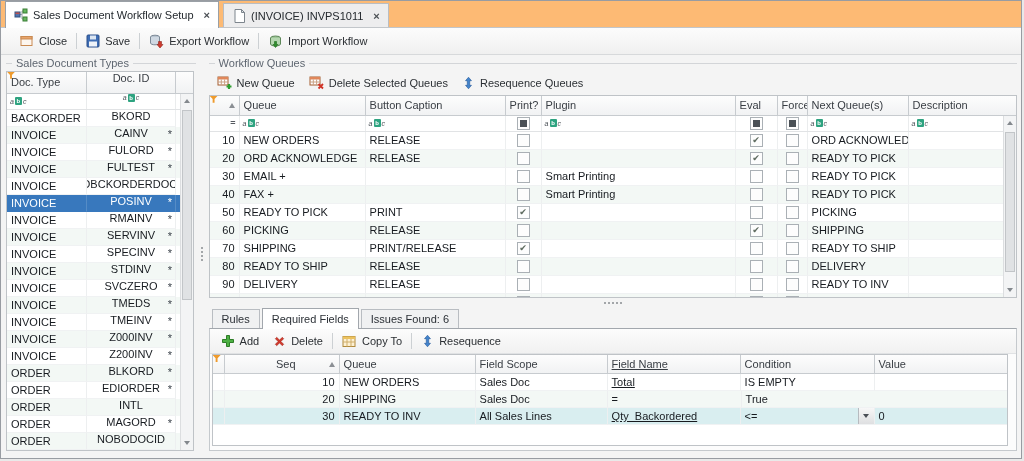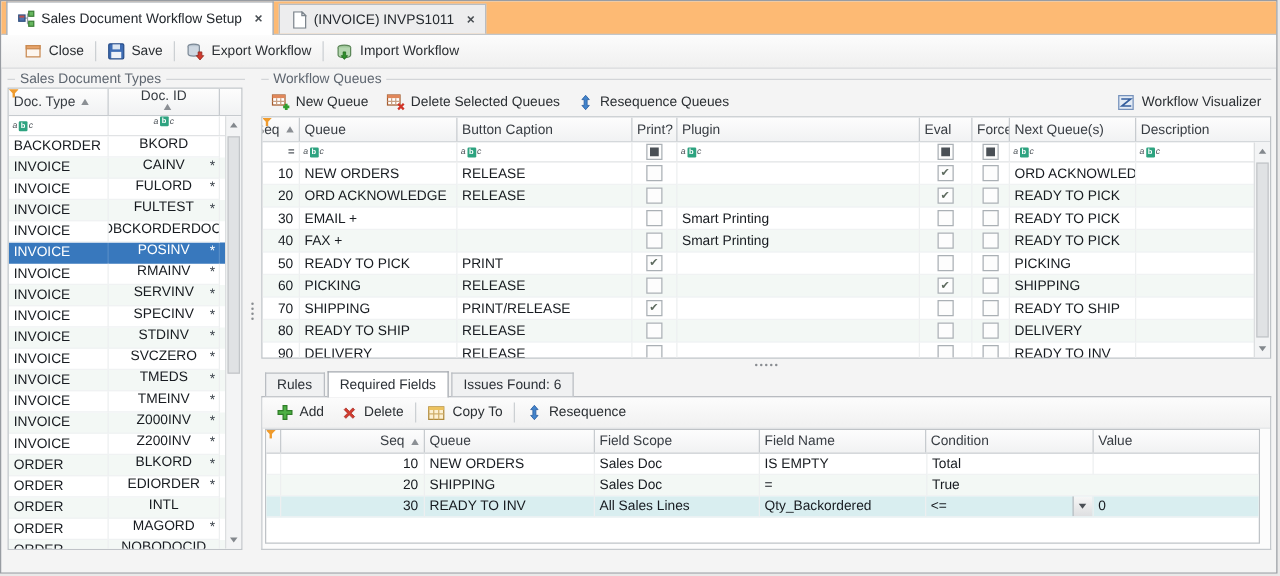--- a/index.html
+++ b/index.html
@@ -12,35 +12,35 @@
   .tab.active{background:#fff;height:27px;margin-bottom:-1px;border-color:#9aa0a6;}
   .tab-x{color:#4a4f54;font-weight:bold;margin-left:5px;font-size:11px;}
 
   
   .toolbar{display:flex;align-items:center;height:27px;background:linear-gradient(#fcfcfc,#f0f0f0);border-bottom:1px solid #d7d9db;padding:0 12px;font-size:11px;color:#2b2f33;}
   .tbtn{display:flex;align-items:center;gap:5px;padding:0 7px;height:22px;white-space:nowrap;cursor:default;}
   .tsep{width:1px;height:16px;background:#ccd0d3;margin:0 2px;}
   .ic{flex:none;display:block;}
 
   
-  .content{display:flex;height:405px;padding:2px 4px 20px 5px;justify-content:center;}
+  .content{display:flex;height:405px;padding:2px 4px 9px 5px;justify-content:center;}
   .leftpanel{width:190px;display:flex;flex-direction:column;}
   .vsplit{width:13px;display:flex;flex-direction:column;align-items:center;justify-content:center;gap:2px;}
   .vsplit .dot,.hsplit .dot{width:2px;height:2px;background:#888c90;border-radius:1px;}
   .rightpanel{width:810px;display:flex;flex-direction:column;}
   .hsplit{height:9px;display:flex;align-items:center;justify-content:center;gap:2px;}
 
   .gcaption{display:flex;align-items:center;height:13px;font-size:11px;color:#5e6670;gap:4px;margin-bottom:1px;white-space:nowrap;}
   .gcaption::before{content:"";width:6px;height:1px;background:#d3d5d8;}
   .gcaption::after{content:"";flex:1;height:1px;background:#d3d5d8;}
 
   
   .grid{position:relative;border:1px solid #bfc3c7;background:#fff;overflow:hidden;}
   .hrow{display:flex;background:linear-gradient(#fdfdfd,#f1f2f3);border-bottom:1px solid #c7cbcf;}
-  .hcell{position:relative;display:flex;align-items:center;padding:0 4px;font-size:11px;color:#383d43;border-right:1px solid #c7cbcf;overflow:hidden;white-space:nowrap;}
+  .hcell{position:relative;display:flex;align-items:center;padding:0 4px;font-size:11px;color:#383d43;border-right:1px solid #c7cbcf;overflow:hidden;white-space:nowrap;gap:28px;}
   .sortasc{width:0;height:0;border-left:3.5px solid transparent;border-right:3.5px solid transparent;border-bottom:5px solid #8b8f94;margin-left:5px;}
   .hcell .sortasc{flex:none;}
   .fcorner{position:absolute;top:0;left:0;width:8px;height:7px;background:#ef9b2d;clip-path:polygon(0 0,100% 0,62% 45%,62% 100%,38% 100%,38% 45%);}
   .frow{display:flex;height:16px;background:#fff;border-bottom:1px solid #e1e3e5;}
   .fcell{display:flex;align-items:center;padding:0 3px;border-right:1px solid #eaeced;overflow:hidden;}
   .abc{display:inline-flex;align-items:center;font-size:7px;color:#4c5258;line-height:1;}
   .abc b{display:inline-block;width:7px;height:8px;background:#2ea380;color:#fff;font-weight:bold;text-align:center;line-height:8px;margin:0 1px;border-radius:1px;font-size:6px;}
   .numf{font-size:9px;color:#555a60;font-weight:bold;line-height:1;}
   .drow{display:flex;}
   .dcell{position:relative;display:flex;align-items:center;padding:0 4px;font-size:11px;color:#171b20;border-right:1px solid #edeff0;border-bottom:1px solid #f0f2f3;overflow:hidden;white-space:nowrap;}
@@ -87,21 +87,21 @@
   .detail{margin-top:0;}
   .dtabs{display:flex;align-items:flex-end;height:21px;padding-left:3px;}
   .dtab{height:19px;display:flex;align-items:center;padding:0 9px;font-size:11px;border:1px solid #b9bdc2;border-bottom:none;background:#f0f1f2;margin-right:2px;color:#2b3036;cursor:default;}
   .dtab.active{background:#fff;height:21px;margin-bottom:-1px;border-color:#a2a7ad;z-index:2;}
   .dbody{border:1px solid #c5c9cd;border-top:1px solid #a2a7ad;background:#fcfcfc;padding-bottom:4px;}
   .dtb{display:flex;align-items:center;height:25px;background:linear-gradient(#fcfcfc,#f1f1f1);border-bottom:1px solid #e0e2e4;padding:0 4px;font-size:11px;color:#2b2f33;}
   .dgrid{height:92px;margin:0 8px 0 2px;}
   .dgrid .hrow{height:19px;}
   .dgrid .drow{height:17px;}
   .dc0{width:12px;} .dc1{width:115px;justify-content:flex-end;} .dc2{width:136px;}
-  .dc3{width:132px;} .dc4{width:133px;} .dc5{width:134px;} .dc6{flex:1;border-right:none;}
+  .dc3{width:132px;} .dc4{width:133px;text-decoration:underline;} .dc5{width:134px;} .dc6{flex:1;border-right:none;}
   .combo-btn{position:absolute;right:0;top:0;bottom:0;width:16px;background:linear-gradient(#f7f7f7,#dedfe1);border-left:1px solid #b6babf;display:flex;align-items:center;justify-content:center;}
   .combo-btn::after{content:"";border-left:3.5px solid transparent;border-right:3.5px solid transparent;border-top:4px solid #4a4f55;}
 </style>
 </head>
 <body>
 
 <div class="window">
 
   <div class="tabbar">
     <div class="tab active">
@@ -318,27 +318,20 @@
           </svg>
           <span>Delete Selected Queues</span>
         </div>
         <div class="tbtn">
           <svg class="ic" width="13" height="14" viewBox="0 0 14 14">
             <path d="M7 0.8 L10.2 4.5 H8.3 V9.5 H10.2 L7 13.2 L3.8 9.5 H5.7 V4.5 H3.8 Z" fill="#4284cc" stroke="#2a5d9e" stroke-width="0.7"></path>
           </svg>
           <span>Resequence Queues</span>
         </div>
         <div class="spacer"></div>
-        <div class="tbtn">
-          <svg class="ic" width="14" height="14" viewBox="0 0 14 14">
-            <rect x="1" y="1.5" width="11.5" height="11" fill="#e3ebf5" stroke="#7591bb"></rect>
-            <path d="M3 4.2 H10.5 L3.5 9.8 H11" stroke="#355f9e" fill="none" stroke-width="1.3"></path>
-          </svg>
-          <span>Workflow Visualizer</span>
-        </div>
       </div>
 
       <div class="grid qgrid">
         <div class="hrow">
             <div class="hcell qc0">
               <div class="fcorner"></div>
               <span>Seq</span>
               <div class="sortasc"></div>
             </div>
             <div class="hcell qc1">
@@ -663,22 +656,22 @@
                 <div class="hcell dc6">
                   <span>Value</span>
                 </div>
               </div>
             <div class="dfbody">
                 <div class="drow">
                   <div class="dcell dc0"></div>
                   <div class="dcell dc1">10</div>
                   <div class="dcell dc2">NEW ORDERS</div>
                   <div class="dcell dc3">Sales Doc</div>
+                  <div class="dcell dc4">Total</div>
                   <div class="dcell dc5">IS EMPTY</div>
-                  <div class="dcell dc4">Total</div>
                   <div class="dcell dc6"></div>
                 </div>
                 <div class="drow alt">
                   <div class="dcell dc0"></div>
                   <div class="dcell dc1">20</div>
                   <div class="dcell dc2">SHIPPING</div>
                   <div class="dcell dc3">Sales Doc</div>
                   <div class="dcell dc5">=</div>
                   <div class="dcell dc6">True</div>
                 </div>

